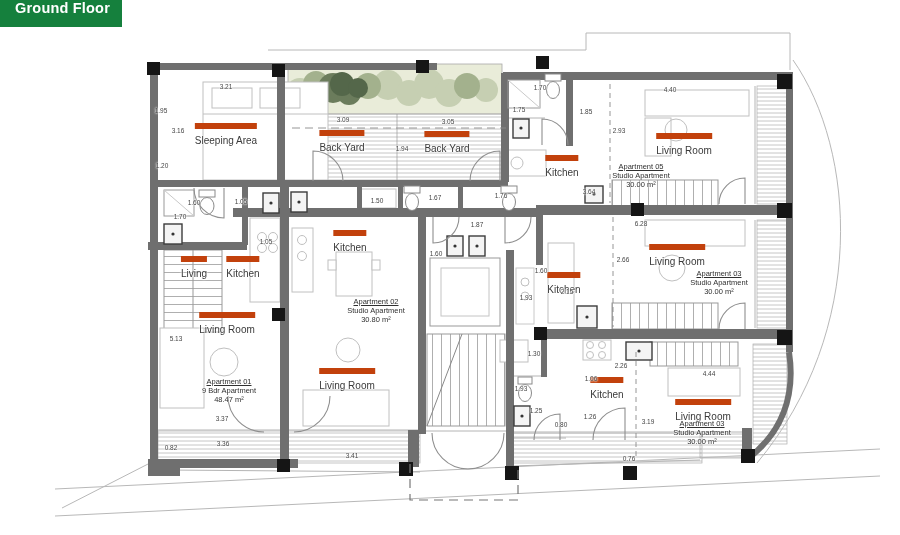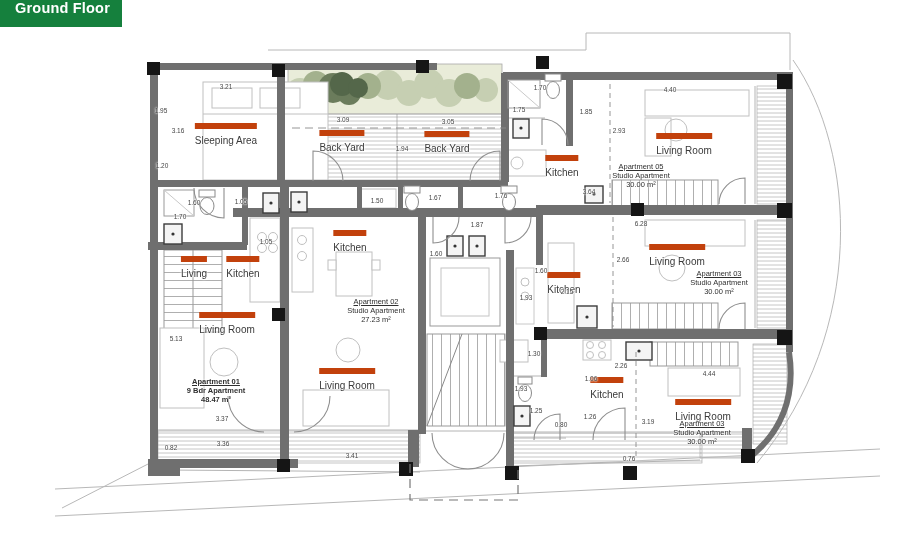--- a/index.html
+++ b/index.html
@@ -313,29 +313,29 @@
       <span class="dim-label" style="left: 534px; top: 353px;">1.30</span>
       <span class="dim-label" style="left: 521px; top: 388px;">1.93</span>
       <span class="dim-label" style="left: 536px; top: 410px;">1.25</span>
       <span class="dim-label" style="left: 561px; top: 424px;">0.80</span>
       <span class="dim-label" style="left: 591px; top: 378px;">1.06</span>
       <span class="dim-label" style="left: 621px; top: 365px;">2.26</span>
       <span class="dim-label" style="left: 590px; top: 416px;">1.26</span>
       <span class="dim-label" style="left: 648px; top: 421px;">3.19</span>
       <span class="dim-label" style="left: 629px; top: 458px;">0.76</span>
       <span class="dim-label" style="left: 709px; top: 373px;">4.44</span>
-      <span class="apt-info" style="left: 216px; top: 377px; font-weight: bold;">
+      <span class="apt-info" style="left: 229px; top: 377px;">
         <span class="apt-name">Apartment 01</span>
         <span class="apt-type">9 Bdr Apartment</span>
         <span class="apt-area">48.47 m²</span>
       </span>
       <span class="apt-info" style="left: 345px; top: 297px; margin-left: 31px;">
         <span class="apt-name">Apartment 02</span>
         <span class="apt-type">Studio Apartment</span>
-        <span class="apt-area">27.23 m²</span>
+        <span class="apt-area">30.80 m²</span>
       </span>
       <span class="apt-info" style="left: 702px; top: 419px;">
         <span class="apt-name">Apartment 03</span>
         <span class="apt-type">Studio Apartment</span>
         <span class="apt-area">30.00 m²</span>
       </span>
       <span class="apt-info" style="left: 719px; top: 269px;">
         <span class="apt-name">Apartment 03</span>
         <span class="apt-type">Studio Apartment</span>
         <span class="apt-area">30.00 m²</span>

